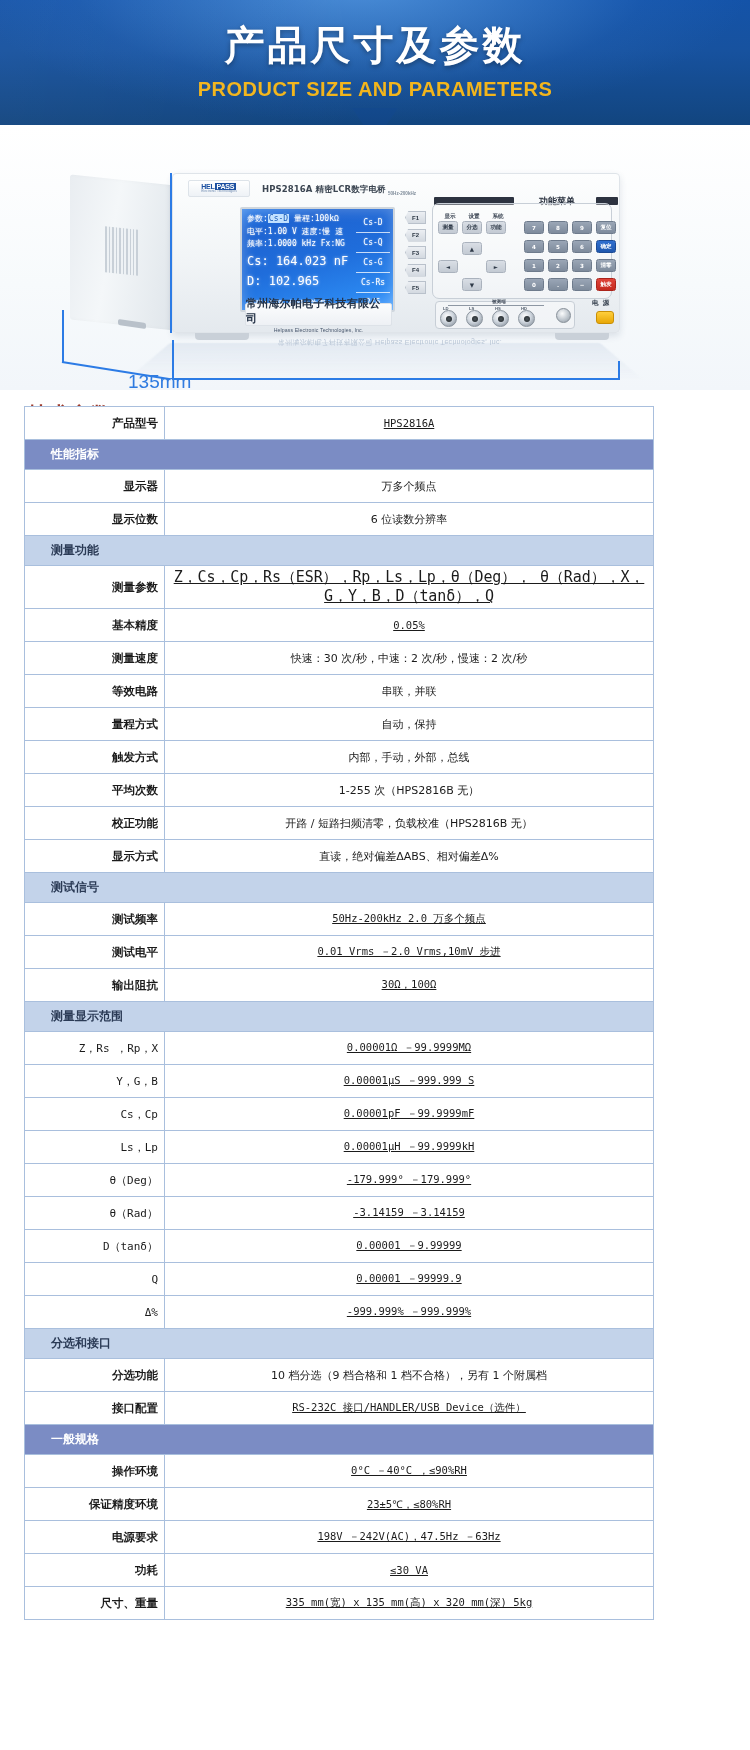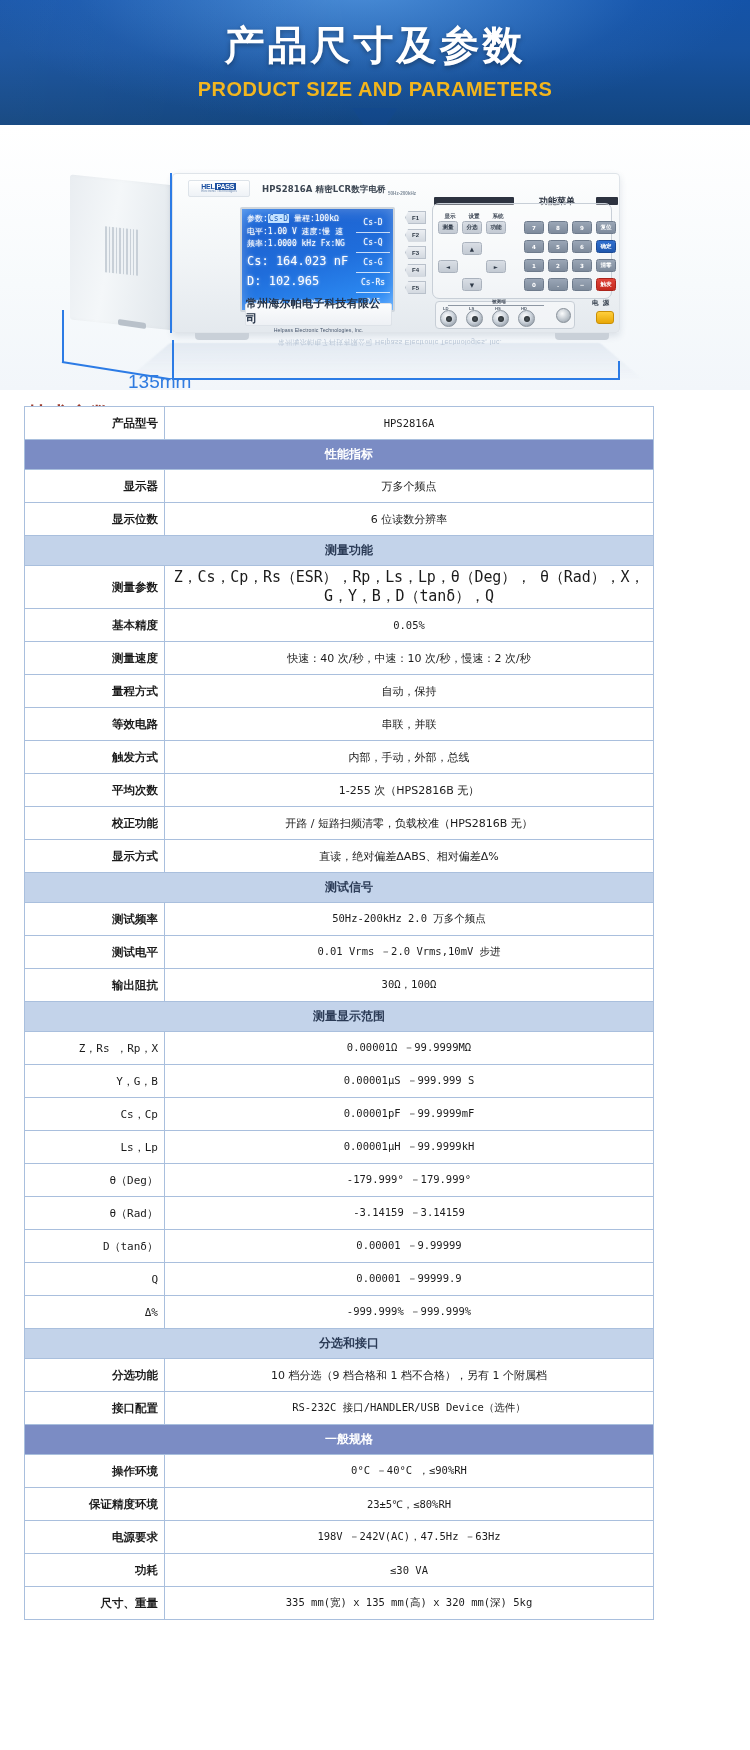--- a/index.html
+++ b/index.html
@@ -261,24 +261,24 @@
     font-family:"DejaVu Sans","Liberation Sans",sans-serif;
   }
   td.key{
     width:140px; text-align:right; font-size:11.5px; font-weight:700; color:#1b1b1b;
   }
   td.key.mono{ font-family:"DejaVu Sans Mono","Liberation Mono",monospace; font-weight:400; font-size:11px; }
   td.val{
     text-align:center; font-size:11px; color:#1b1b1b;
     font-family:"DejaVu Sans","Liberation Sans",sans-serif;
   }
-  td.val.mono{ font-family:"DejaVu Sans Mono","Liberation Mono",monospace; font-size:10.5px; }
+  td.val.mono{ font-family:"DejaVu Sans Mono","Liberation Mono",monospace; font-size:10.5px;text-decoration:underline; }
   td.val.tiny{ font-size:15px; letter-spacing:-.1px;text-align:center; }
   tr.section td{
-    height:30px; text-align:center; padding-left:26px;
+    height:30px; text-align:left; padding-left:26px;
     font-size:12px; font-weight:700; color:#ffffff;
     border:1px solid #a9bfdd;
   }
   tr.section.dark td{ background:#7b8cc4; color:#ffffff; }
   tr.section.lite td{ background:#c3d3ea; color:#2a3a55; }
 </style>
 </head>
 <body>
 
 <div class="page">
@@ -437,29 +437,29 @@
           <tr>
             <td class="key">测量参数</td>
             <td class="val mono tiny">Z，Cs，Cp，Rs（ESR），Rp，Ls，Lp，θ（Deg）， θ（Rad），X，G，Y，B，D（tanδ），Q</td>
           </tr>
           <tr>
             <td class="key">基本精度</td>
             <td class="val mono">0.05%</td>
           </tr>
           <tr>
             <td class="key">测量速度</td>
-            <td class="val">快速：40 次/秒，中速：10 次/秒，慢速：2 次/秒</td>
+            <td class="val">快速：30 次/秒，中速：2 次/秒，慢速：2 次/秒</td>
+          </tr>
+          <tr>
+            <td class="key">等效电路</td>
+            <td class="val">串联，并联</td>
           </tr>
           <tr>
             <td class="key">量程方式</td>
             <td class="val">自动，保持</td>
-          </tr>
-          <tr>
-            <td class="key">等效电路</td>
-            <td class="val">串联，并联</td>
           </tr>
           <tr>
             <td class="key">触发方式</td>
             <td class="val">内部，手动，外部，总线</td>
           </tr>
           <tr>
             <td class="key">平均次数</td>
             <td class="val">1-255 次（HPS2816B 无）</td>
           </tr>
           <tr>

